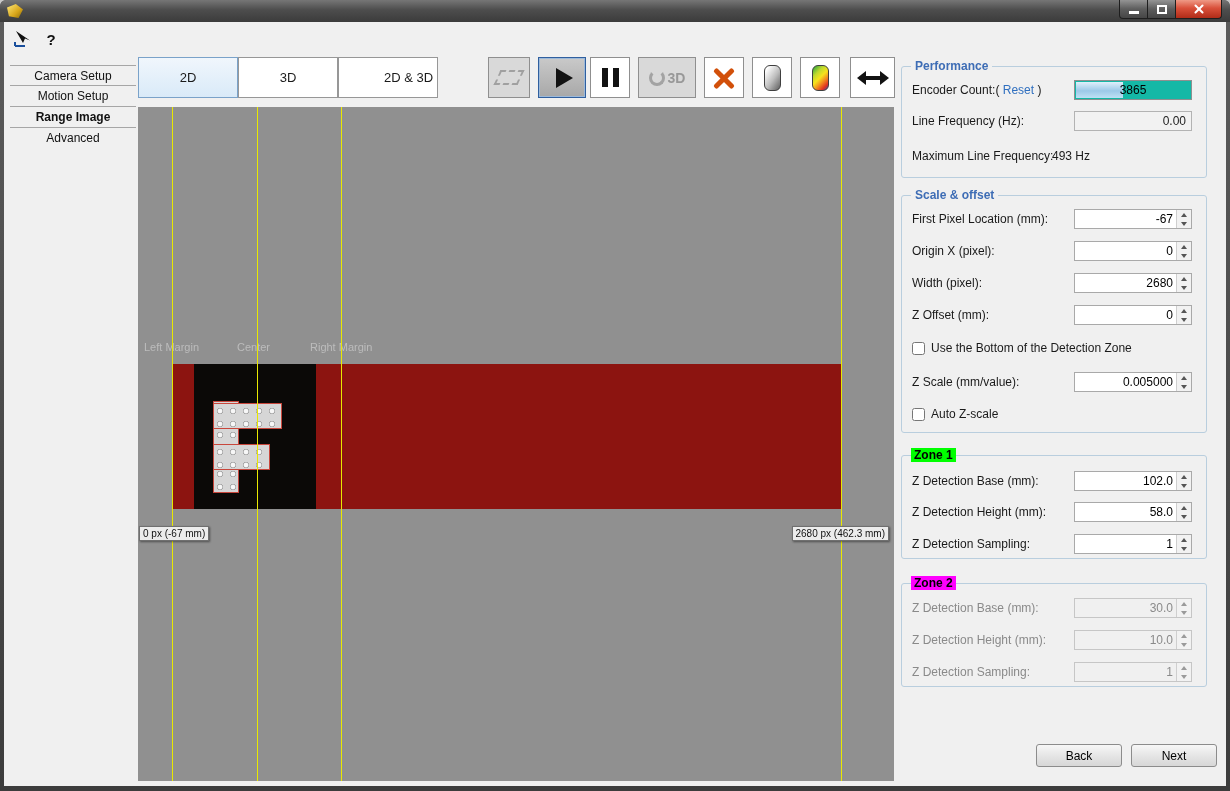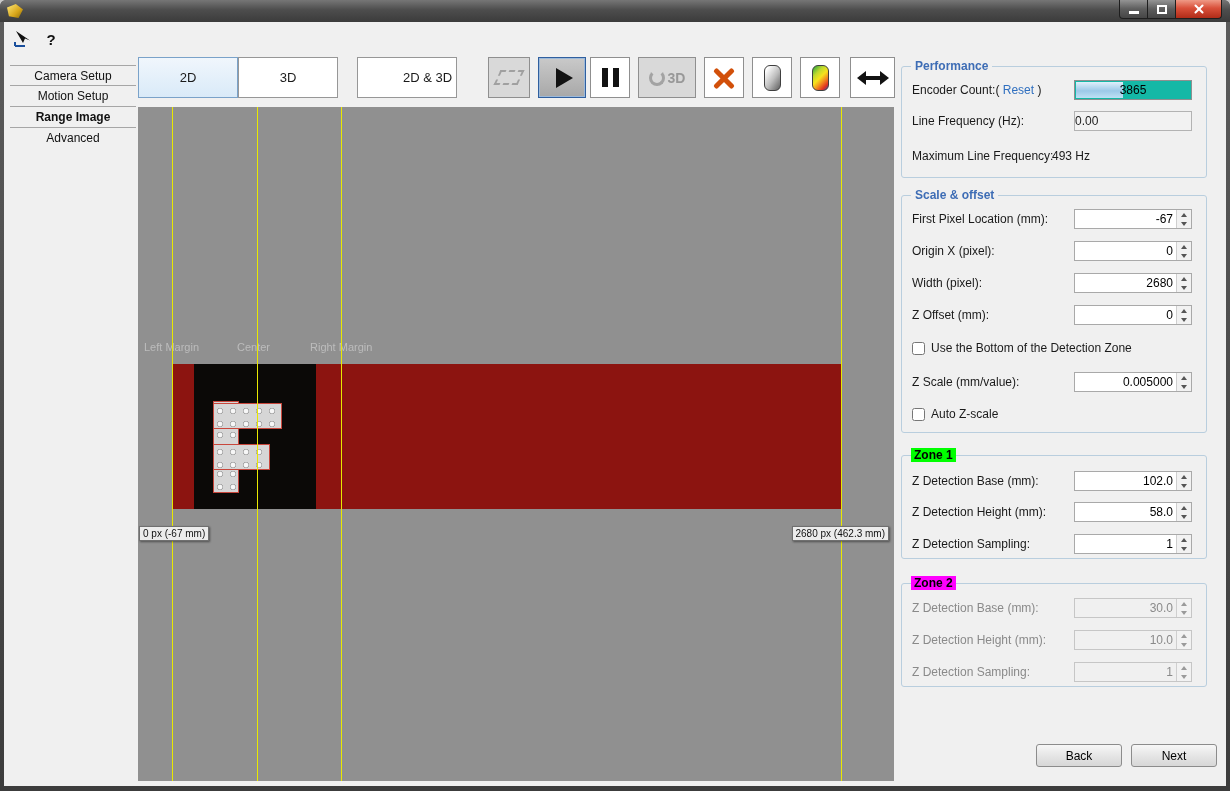--- a/index.html
+++ b/index.html
@@ -124,21 +124,21 @@
   .row-label.dis { color:#8a8a8a; }
   .plain-val { position:absolute; font-size:12px; color:#1a1a1a; height:20px; line-height:20px; }
 
   .enc-box { position:absolute; left:1070px; top:58px; width:118px; height:20px;
              border:1px solid #8f8f8f; background:#14b8a6; }
   .enc-fill { position:absolute; left:1px; top:1px; bottom:1px; width:47px;
               background:linear-gradient(#dff0fb,#9cc9e8 55%,#bfe1f5); }
   .enc-val { position:absolute; inset:0; text-align:center; font-size:12px; line-height:18px; color:#000; }
   .ro-box { position:absolute; left:1070px; top:89px; width:118px; height:20px;
             border:1px solid #b3b3b3; background:#f2f2f2; font-size:12px; line-height:18px;
-            text-align:left; padding-right:5px; color:#222; }
+            text-align:right; padding-right:5px; color:#222; }
 
   .spin { position:absolute; left:1070px; width:118px; height:20px; }
   .spin input { width:100%; height:100%; border:1px solid #a9a9a9; padding:0 18px 0 4px;
                 text-align:right; font-size:12px; background:#fff; color:#000; }
   .spin .arrows { position:absolute; right:1px; top:1px; width:15px; height:18px;
                   display:flex; flex-direction:column; border-left:1px solid #cfcfcf; }
   .spin .sp { flex:1; background:#f2f2f2; position:relative; }
   .spin .sp::after { content:""; position:absolute; left:50%; top:50%; transform:translate(-50%,-50%);
                      width:0; height:0; border-left:3px solid transparent; border-right:3px solid transparent; }
   .spin .sp.up::after { border-bottom:4px solid #555; }
@@ -207,21 +207,21 @@
     <div class="side-item" style="top:106px; border-bottom:none;">
       <span>Advanced</span>
     </div>
 
     <div class="tab active" style="left:134px;">
       <span>2D</span>
     </div>
     <div class="tab" style="left:234px;">
       <span>3D</span>
     </div>
-    <div class="tab" style="left:353px;padding-left:41px;">
+    <div class="tab" style="left:334px;padding-left:41px;">
       <span>2D &amp; 3D</span>
     </div>
 
     <div class="tbtn dis" id="btn-region">
       <div class="region-shape"></div>
     </div>
     <div class="tbtn" id="btn-play">
       <div class="play-tri"></div>
     </div>
     <div class="tbtn" id="btn-pause">

